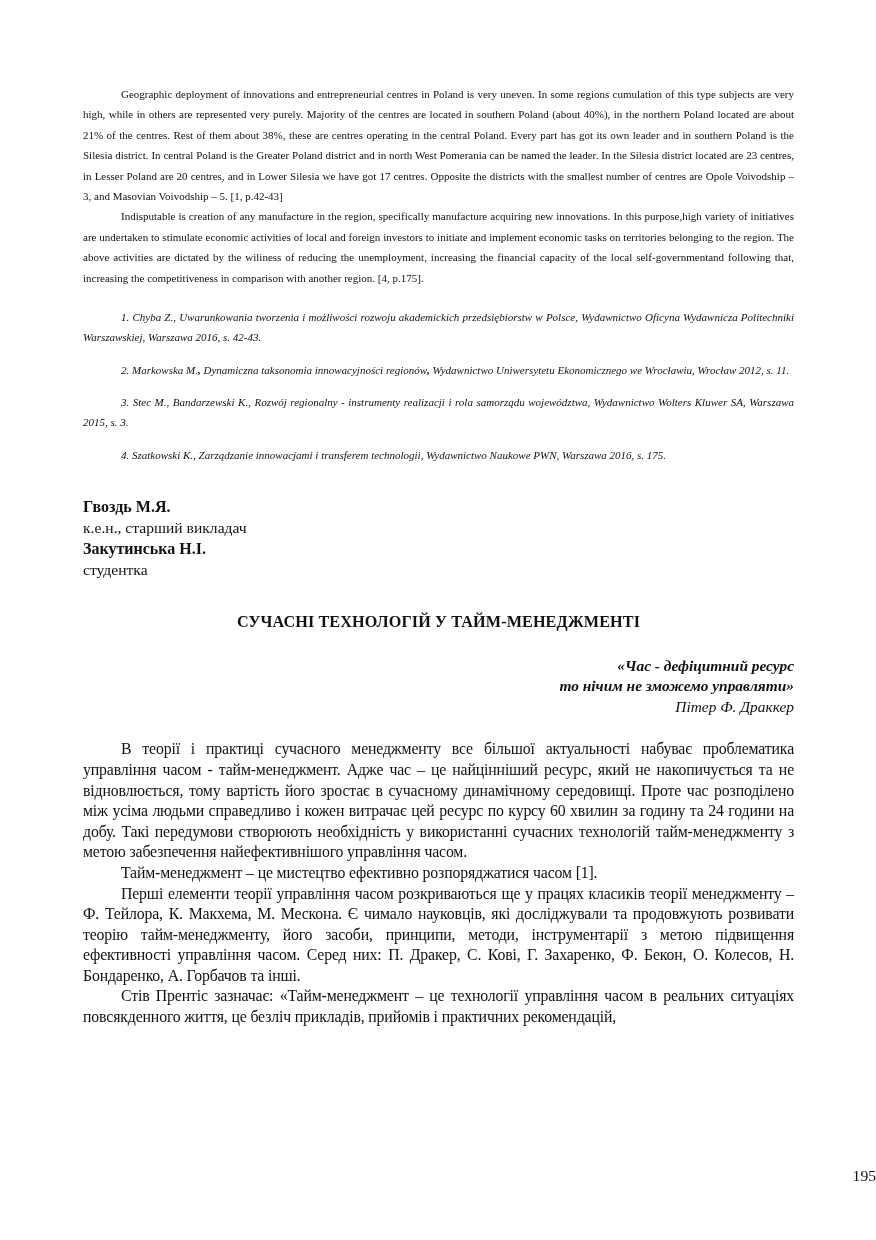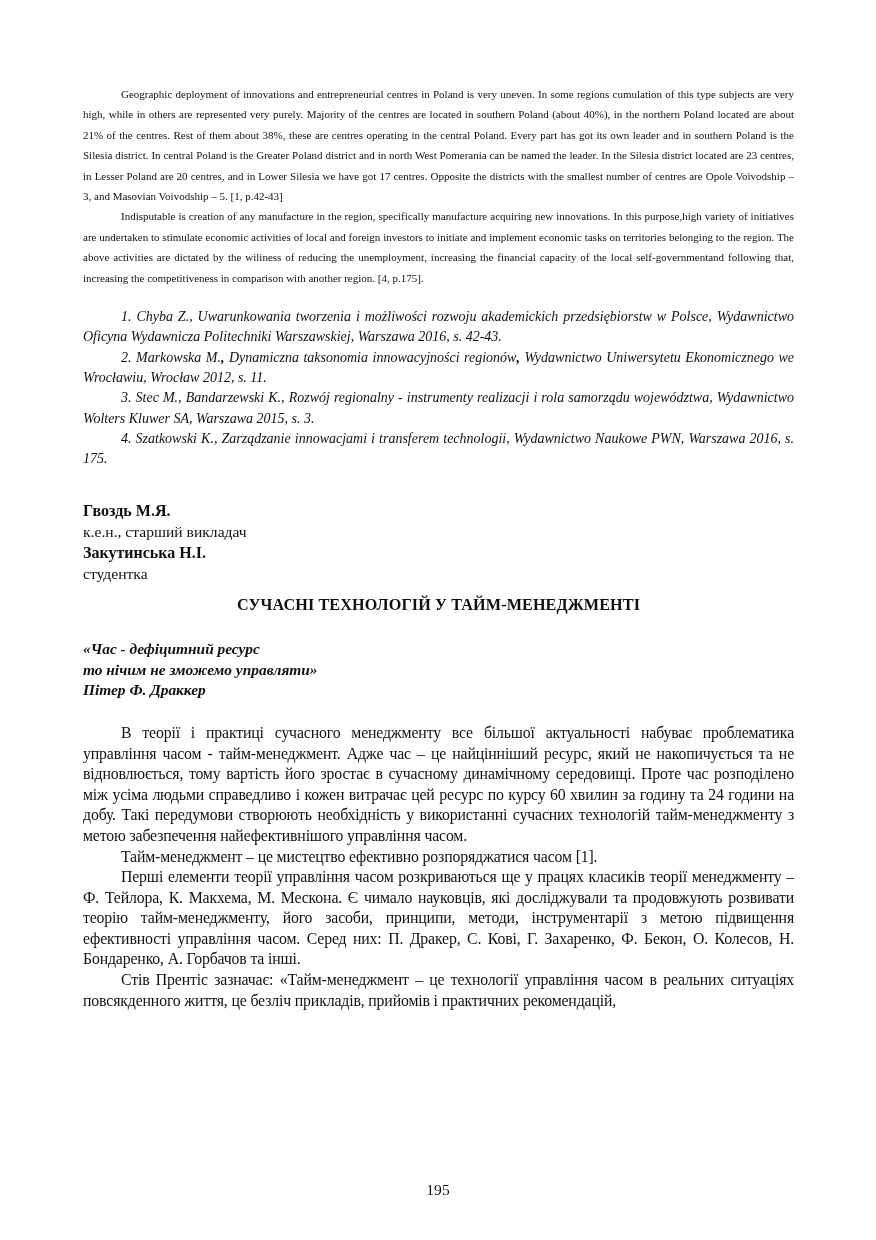--- a/index.html
+++ b/index.html
@@ -6,30 +6,30 @@
   body {
     width: 876px; height: 1240px; position: relative; overflow: hidden;
     font-family: "Liberation Serif", "DejaVu Serif", serif;
     color: #111111;
   }
   .page { position: absolute; left: 83px; top: 84px; width: 711px; }
   p { margin: 0; text-align: justify; font-size: 15.6px; line-height: 20.5px; }
   .indent { text-indent: 38px; }
   .en p { font-size: 11px; line-height: 20.4px; }
   .refs { margin-top: 19px; }
-  .refs p { font-style: italic; font-size: 14px; line-height: 20.3px; }
+  .refs p { font-style: italic; font-size: 11px; line-height: 20.3px; margin-top: 12px; }
   .refs b { font-weight: bold; }
   .authors { margin-top: 31px; font-size: 15.6px; line-height: 21px; }
   .authors .name { font-weight: bold; font-size: 16px; }
-  .title { margin-top: 12px; text-align: center; font-weight: bold; font-size: 16.2px; letter-spacing: 0.1px; }
-  .epigraph { margin-top: 24px; font-style: italic; font-weight: bold; font-size: 15.4px; line-height: 20.5px; }
-  .epigraph .author { font-weight: bold; }
+  .title { margin-top: 33px; text-align: center; font-weight: bold; font-size: 16.2px; letter-spacing: 0.1px; }
+  .epigraph { margin-top: 24px; text-align: right; font-style: italic; font-weight: bold; font-size: 15.4px; line-height: 20.5px; }
+  .epigraph .author { font-weight: normal; }
   .ua { margin-top: 22px; }
   .ua p { font-size: 15.8px; line-height: 20.6px; letter-spacing: -0.15px; }
-  .pagenum { position: absolute; left: 0; width: 876px; top: 1167px; text-align: center; font-size: 15.6px; margin-top: 14px; }
+  .pagenum { position: absolute; left: 0; width: 876px; top: 1167px; text-align: right; font-size: 15.6px; }
 </style>
 </head>
 <body>
 
 <div class="page">
 
   <div class="en">
     <p class="indent">Geographic deployment of innovations and entrepreneurial centres in Poland is very uneven. In some regions cumulation of this type subjects are very high, while in others are represented very purely. Majority of the centres are located in southern Poland (about 40%), in the northern Poland located are about 21% of the centres. Rest of them about 38%, these are centres operating in the central Poland. Every part has got its own leader and in southern Poland is the Silesia district. In central Poland is the Greater Poland district and in north West Pomerania can be named the leader. In the Silesia district located are 23 centres, in Lesser Poland are 20 centres, and in Lower Silesia we have got 17 centres. Opposite the districts with the smallest number of centres are Opole Voivodship – 3, and Masovian Voivodship – 5. [1, p.42-43]</p>
     <p class="indent">Indisputable is creation of any manufacture in the region, specifically manufacture acquiring new innovations. In this purpose,high variety of initiatives are undertaken to stimulate economic activities of local and foreign investors to initiate and implement economic tasks on territories belonging to the region. The above activities are dictated by the wiliness of reducing the unemployment, increasing the financial capacity of the local self-governmentand following that, increasing the competitiveness in comparison with another region. [4, p.175].</p>
   </div>

